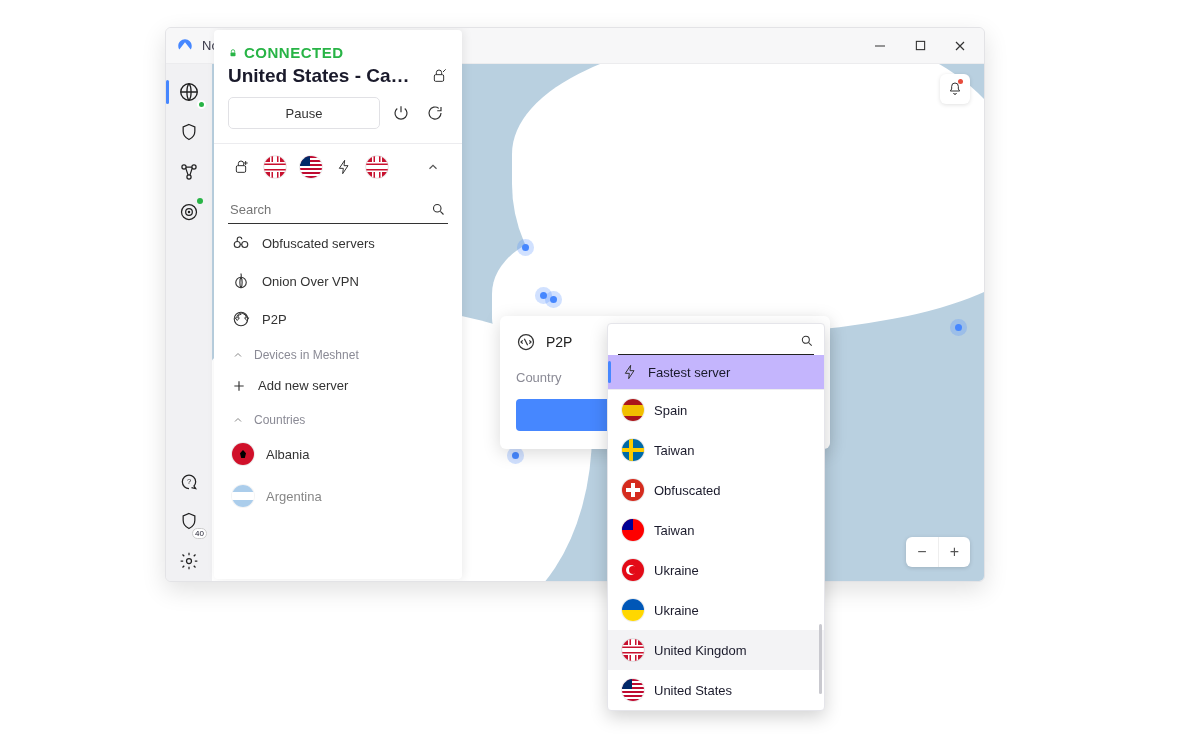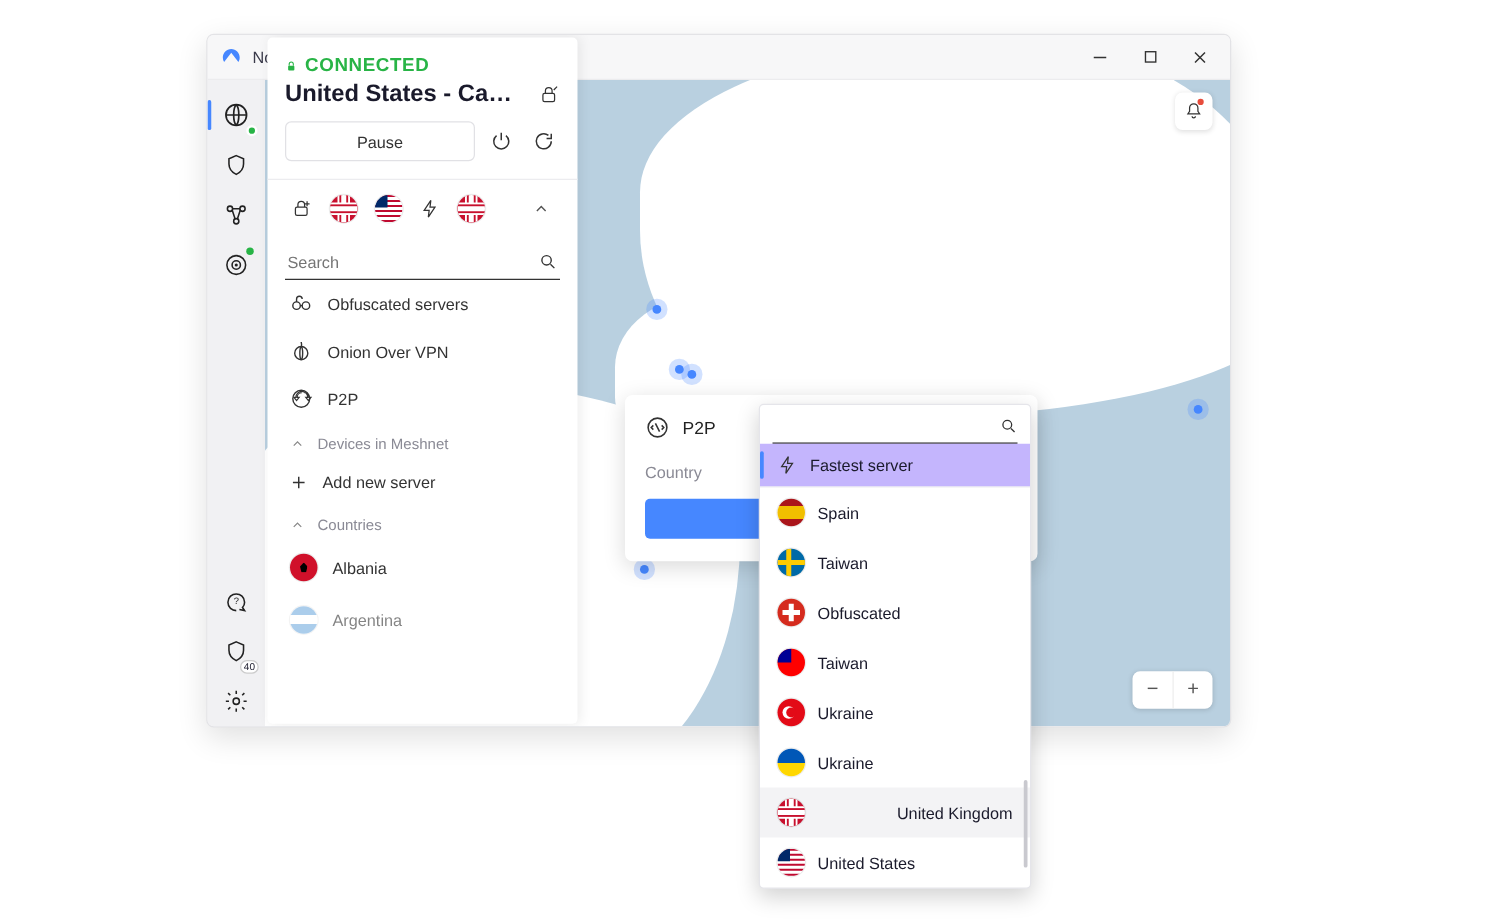--- a/index.html
+++ b/index.html
@@ -72,21 +72,21 @@
   .popup1-row { display: flex; align-items: center; gap: 10px; font-size: 14px; color: #222; }
   .popup1-lbl { font-size: 13px; color: #8a8a95; margin: 18px 0 14px; }
   .blue-btn { height: 32px; background: #4687ff; border-radius: 4px; }
 
   .popup2 { position: absolute; left: 607px; top: 323px; width: 218px; background: #fff; border: 1px solid #e5e5ea; border-radius: 4px; box-shadow: 0 6px 18px rgba(0,0,0,.18); }
   .p2-search { display: flex; align-items: center; border-bottom: 1px solid #222; margin: 10px 10px 0; padding-bottom: 6px; }
   .p2-search input { border: 0; outline: 0; flex: 1; font-size: 12px; }
   .p2-item { display: flex; align-items: center; gap: 10px; padding: 9px 14px; font-size: 13px; cursor: pointer; position: relative; }
   .p2-item.sel { background: #c4b5fd; }
   .p2-item.sel::before { content: ""; position: absolute; left: 0; top: 6px; bottom: 6px; width: 3px; background: #4687ff; border-radius: 2px; }
-  .p2-item.hov { background: #f3f3f5; justify-content: space-between; }
+  .p2-item.hov { background: #f3f3f5; }
   .p2-divider { height: 1px; background: #ececef; }
   .p2-scroll { position: absolute; right: 2px; top: 300px; width: 3px; height: 70px; background: #c9c9cf; border-radius: 2px; }
 
   svg { display: block; }
 </style>
 </head>
 <body>
 
 <div class="app-window">
   <div class="titlebar">

